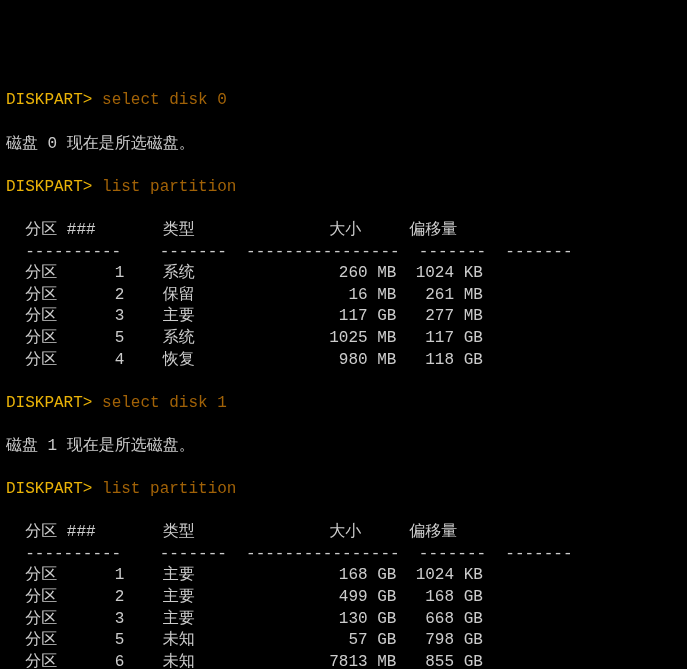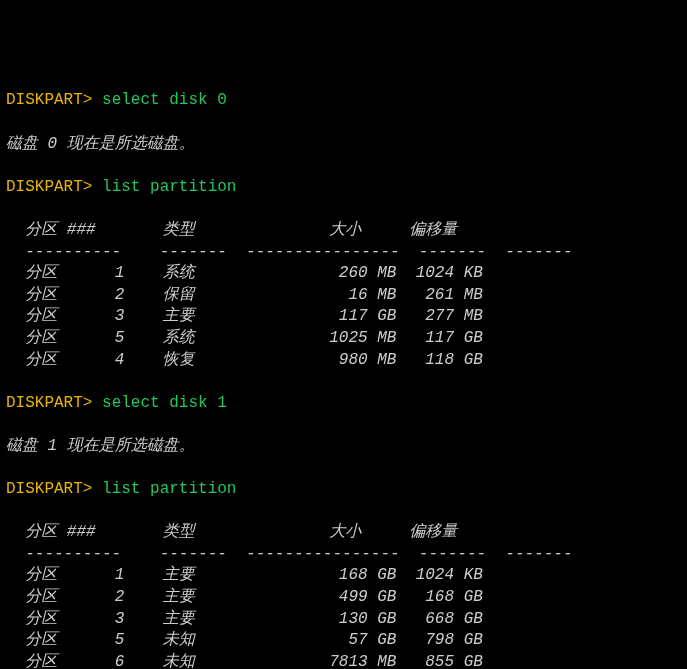--- a/index.html
+++ b/index.html
@@ -16,25 +16,24 @@
       padding: 4px 6px;
       width: 687px;
       height: 669px;
       overflow: hidden;
       white-space: pre;
     }
     .prompt {
       color: #eab308;
     }
     .cmd {
-      color: #22c55e;
+      color: #a16207;
     }
     .msg {
       color: #ccc;
-      font-style: italic;
     }
     .row {
       display: block;
     }
   </style>
 </head>
 <body>
 
 
 

